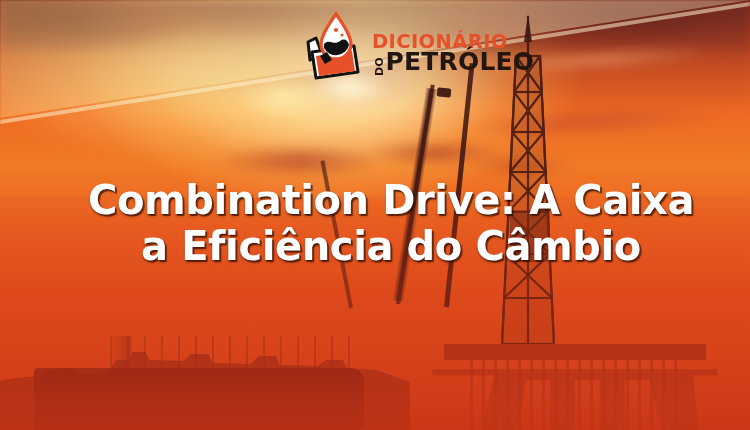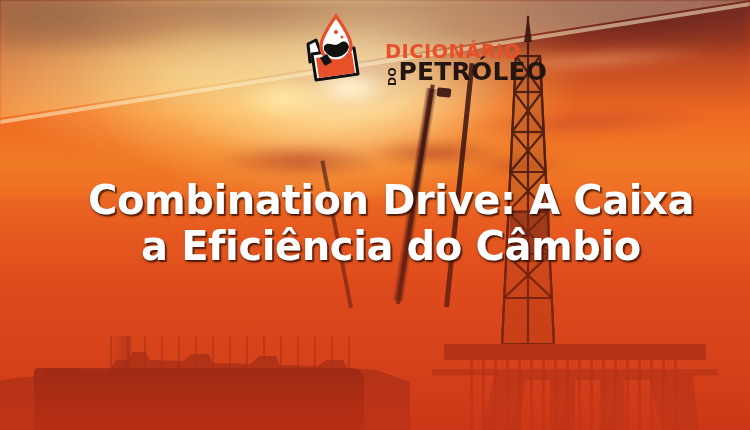--- a/index.html
+++ b/index.html
@@ -169,21 +169,21 @@
       rgba(160,40,20,0) 3px, rgba(160,40,20,0) 12px);
   }
   .haze-bottom{
     position:absolute;left:0;bottom:0;width:100%;height:70px;
     background:linear-gradient(180deg, rgba(206,58,23,0) 0%, rgba(203,55,22,0.40) 60%, rgba(199,52,21,0.62) 100%);
   }
 
   
   .logo{
     position:absolute;left:296px;top:6px;width:190px;height:76px;
-    display:flex;align-items:flex-end;gap:19px;z-index:9;
+    display:flex;align-items:center;gap:6px;z-index:9;
   }
   .logo-mark{position:relative;width:70px;height:72px;flex:0 0 70px;}
   .logo-words{display:flex;flex-direction:column;line-height:0.86;padding-top:18px;}
   .logo-l1{
     font-size:19.5px;font-weight:bold;letter-spacing:0.4px;
     color:#e8502a;
     font-family:"DejaVu Sans","Liberation Sans",sans-serif;
   }
   .logo-l2{
     font-size:25px;font-weight:bold;letter-spacing:0.2px;

